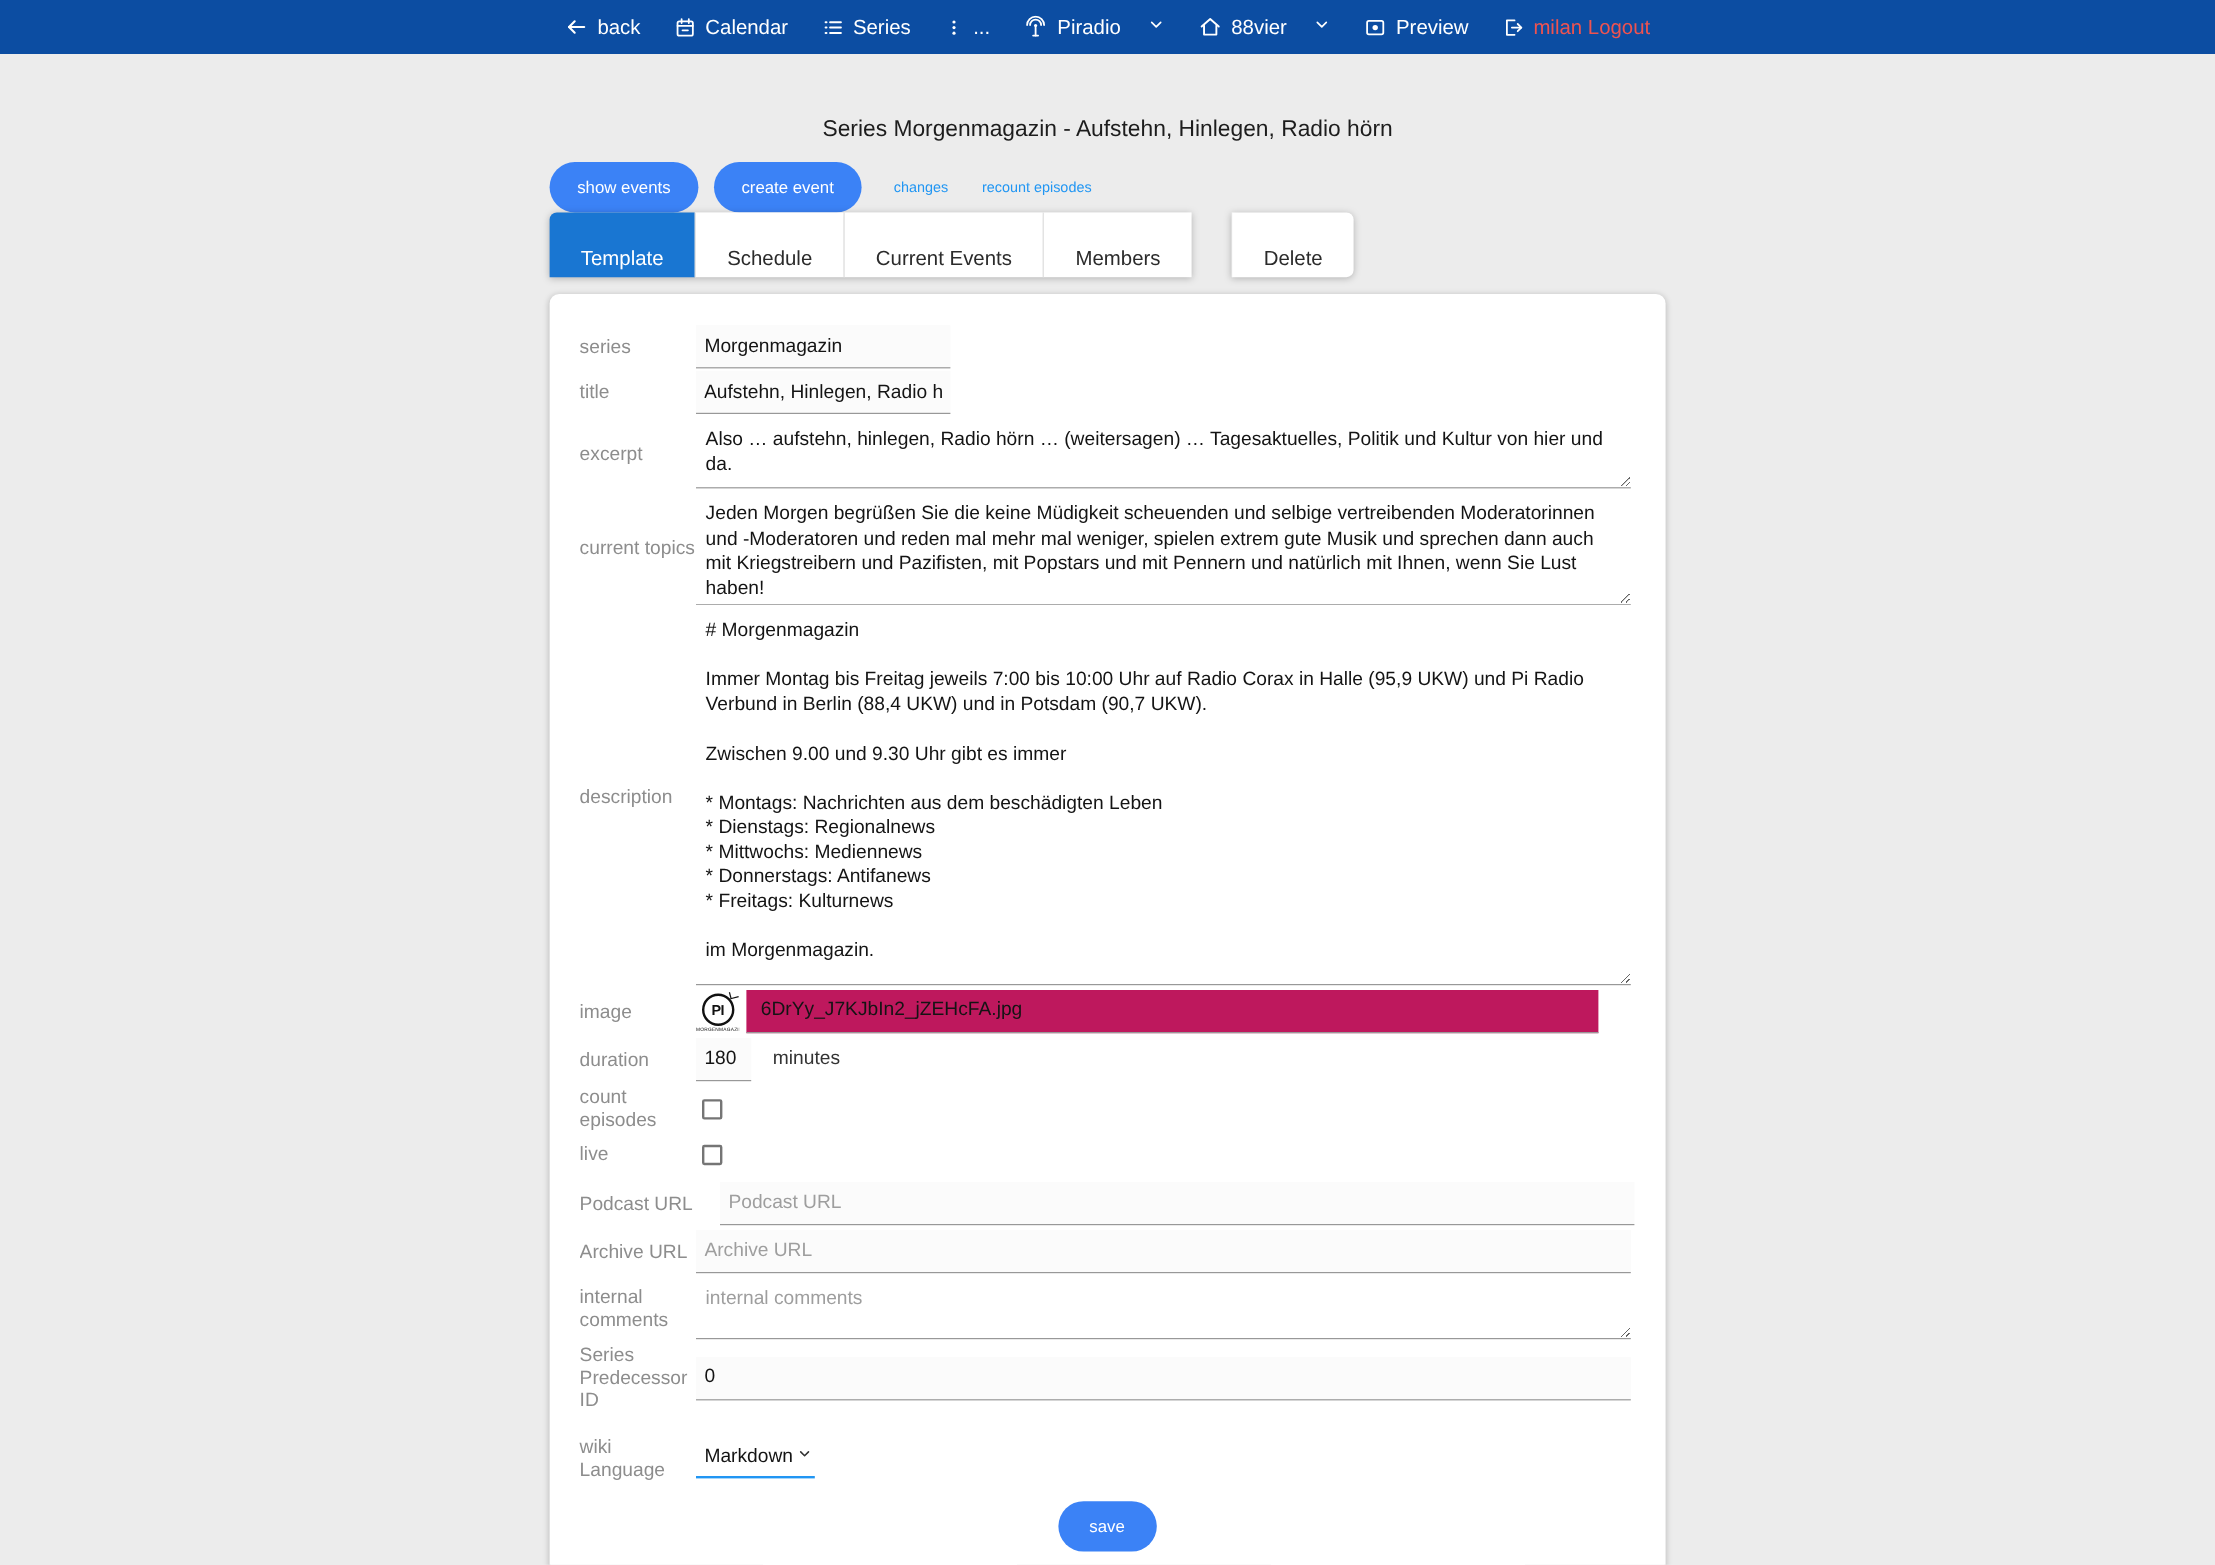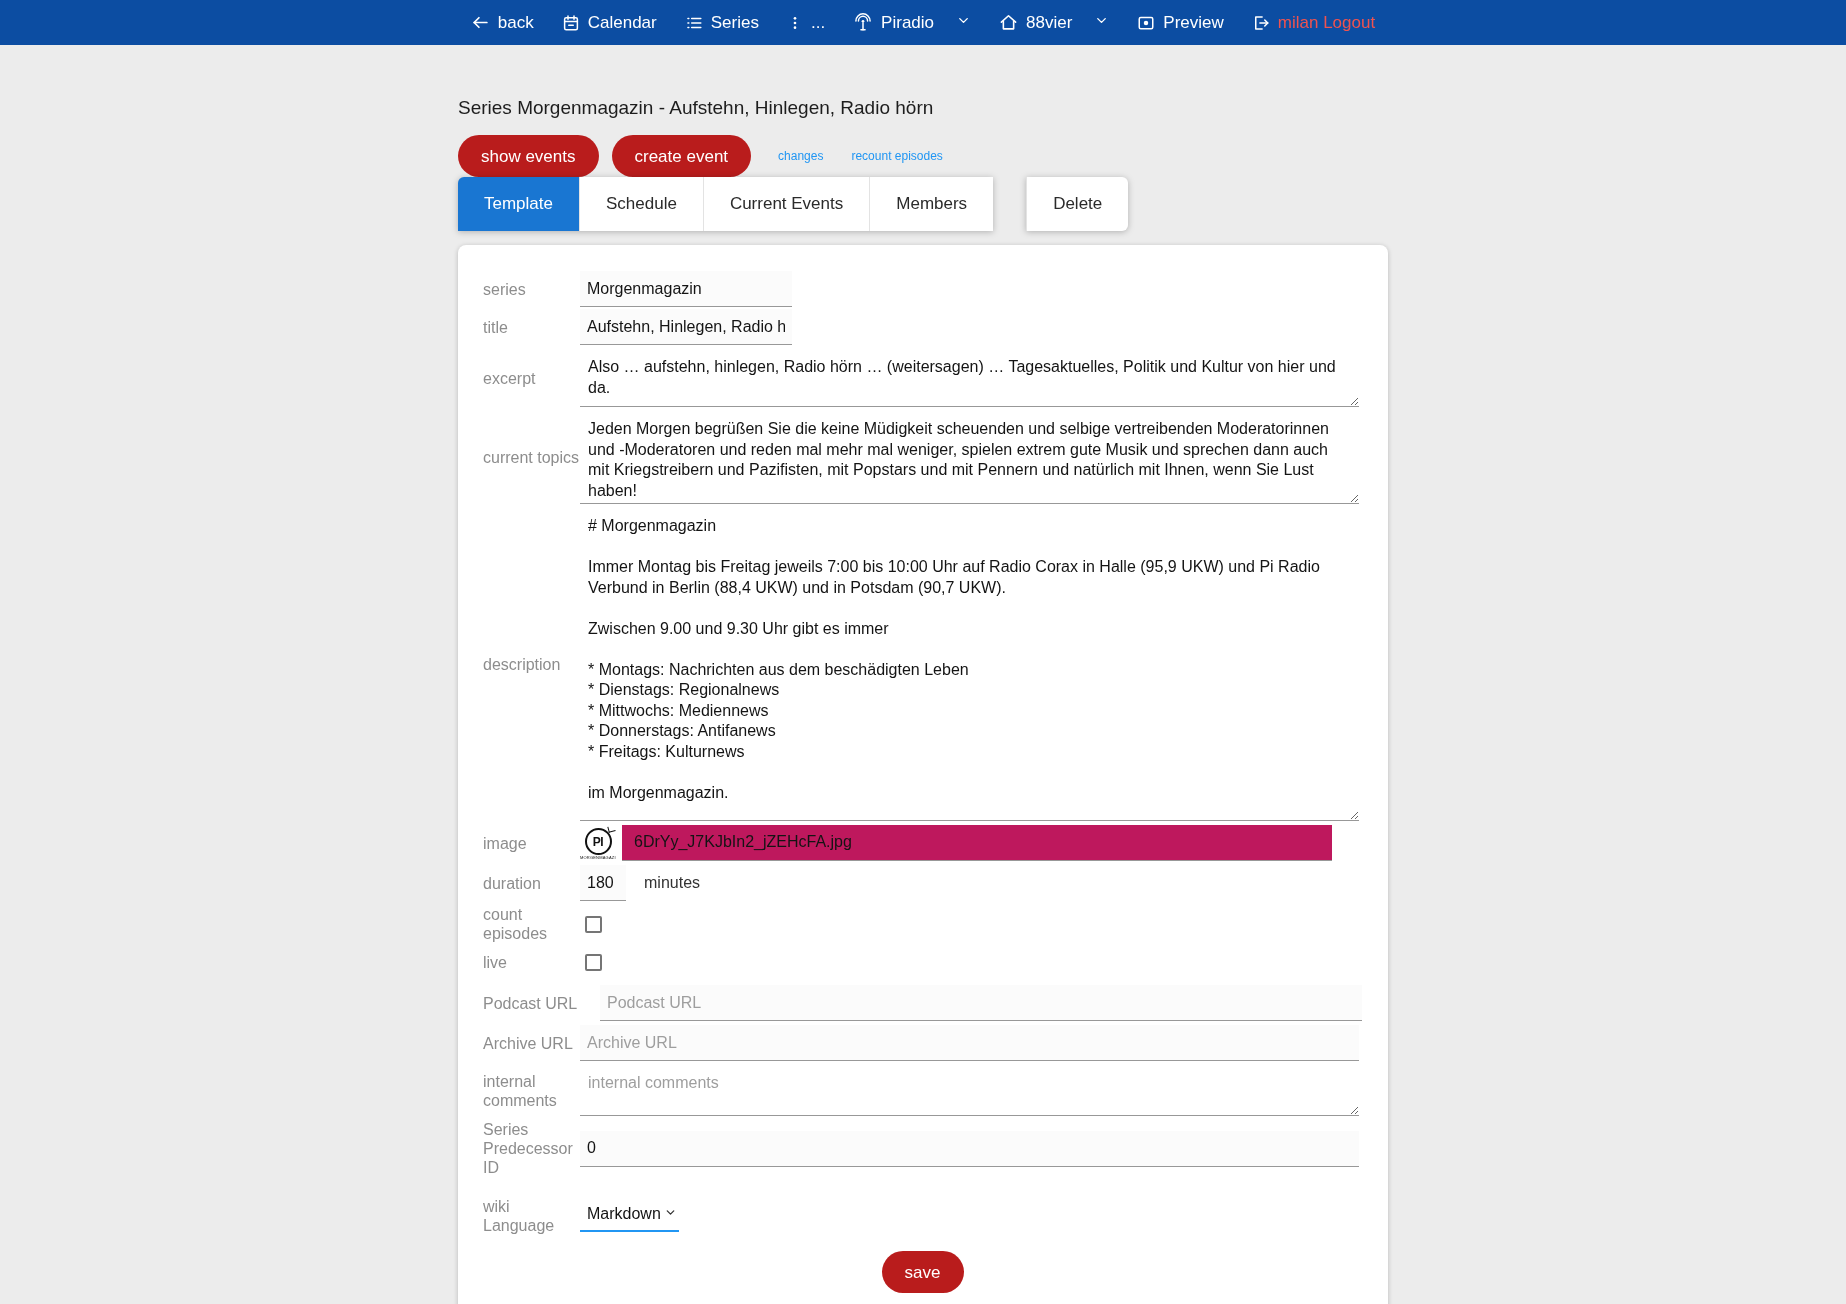--- a/index.html
+++ b/index.html
@@ -20,35 +20,35 @@
     display:flex; align-items:center; gap:8px;
     color:#fff; font-size:17px; cursor:pointer; white-space:nowrap;
   }
   .nav-item svg { display:block; }
   .nav-group { display:flex; align-items:center; gap:22px; }
   .chev { cursor:pointer; }
   .logout-text { color:#ef5350; }
   
   .content { width:930px; margin:0 auto; position:relative; }
   .page-title {
-    margin:52px 0 0; text-align:left;
+    margin:52px 0 0; text-align:center;
     font-size:19px; font-weight:500; color:#1d1d1d;
   }
   .actions { display:flex; align-items:center; margin-top:16px; }
   .pill {
-    background:#b91c1c; color:#fff; border:none; border-radius:21px;
-    height:42px; padding:12px 23px; font-size:17px; cursor:pointer;
+    background:#3b82f6; color:#fff; border:none; border-radius:21px;
+    height:42px; padding:12px 23px; font-size:14px; cursor:pointer;
     font-family:"Liberation Sans", sans-serif;
   }
   .actions .pill { margin-right:13px; }
   .text-link { color:#2196f3; font-size:12px; text-decoration:none; cursor:pointer; margin:0 14px; }
   
   .tabs { display:flex; width:max-content; margin-top:0px; filter:drop-shadow(0 1px 3px rgba(0,0,0,0.25)); }
   .tab {
-    background:#fff; height:54px; line-height:54px; padding:0 26px;
+    background:#fff; height:54px; line-height:54px; padding:12px 26px;
     font-size:17px; color:#2b2b2b; cursor:pointer; border-left:1px solid #e3e3e3;
   }
   .tab:first-child { border-left:none; border-radius:6px 0 0 0; }
   .tab:last-child { border-radius:0 6px 6px 0;margin-left:33px; }
   .tab.active { background:#1976d2; color:#fff; border-radius:6px 0 0 0; }
   
   .card {
     background:#fff; border-radius:8px;
     box-shadow:0 1px 5px rgba(0,0,0,0.22);
     margin-top:14px; padding:26px 26px 28px 25px;

